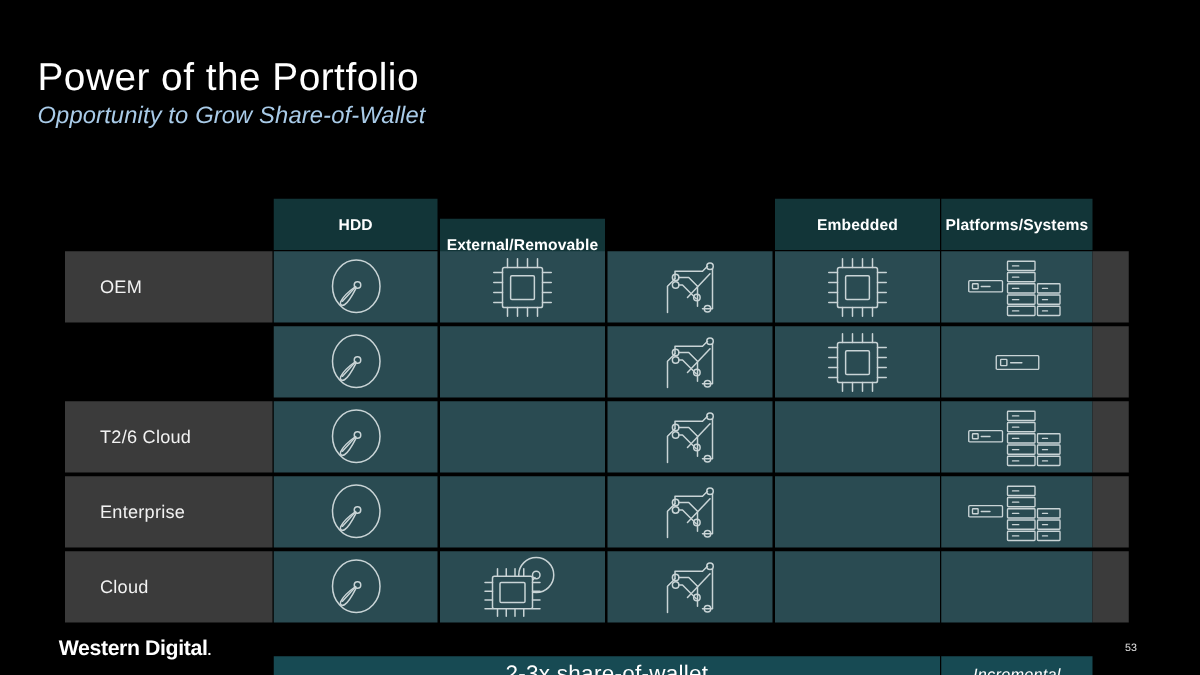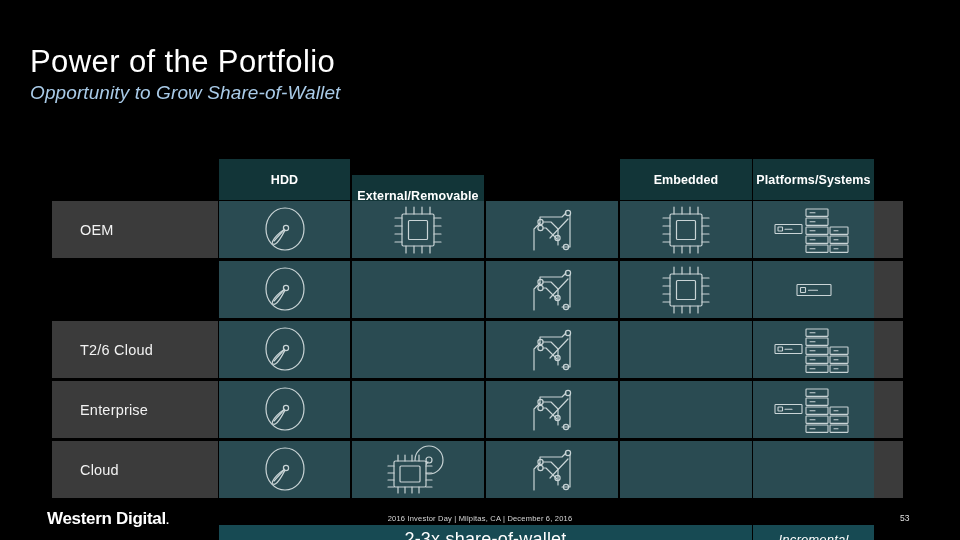--- a/index.html
+++ b/index.html
@@ -450,16 +450,15 @@
       <div class="cell empty" style="left: 620px; top: 393px; width: 132px; height: 57px;"></div>
       <div class="cell empty" style="left: 753px; top: 393px; width: 121px; height: 57px;"></div>
       <div class="rowcap" style="left: 874px; top: 393px; width: 29px; height: 57px;"></div>
       <div class="footbar" style="left: 219px; top: 477px; width: 533px; height: 28px;">2-3x share-of-wallet</div>
       <div class="footbar right" style="left: 753px; top: 477px; width: 121px; height: 28px; font-style: italic;">Incremental</div>
     </div>
 
   <div class="wdlogo">
     <span>Western Digital</span><span class="dot">.</span>
   </div>
-  <div class="slidefoot">2016 Investor Day |  Milpitas, CA |  December 6, 2016</div>
   <div class="pagenum">53</div>
 
 </div>
 
 </body></html>

